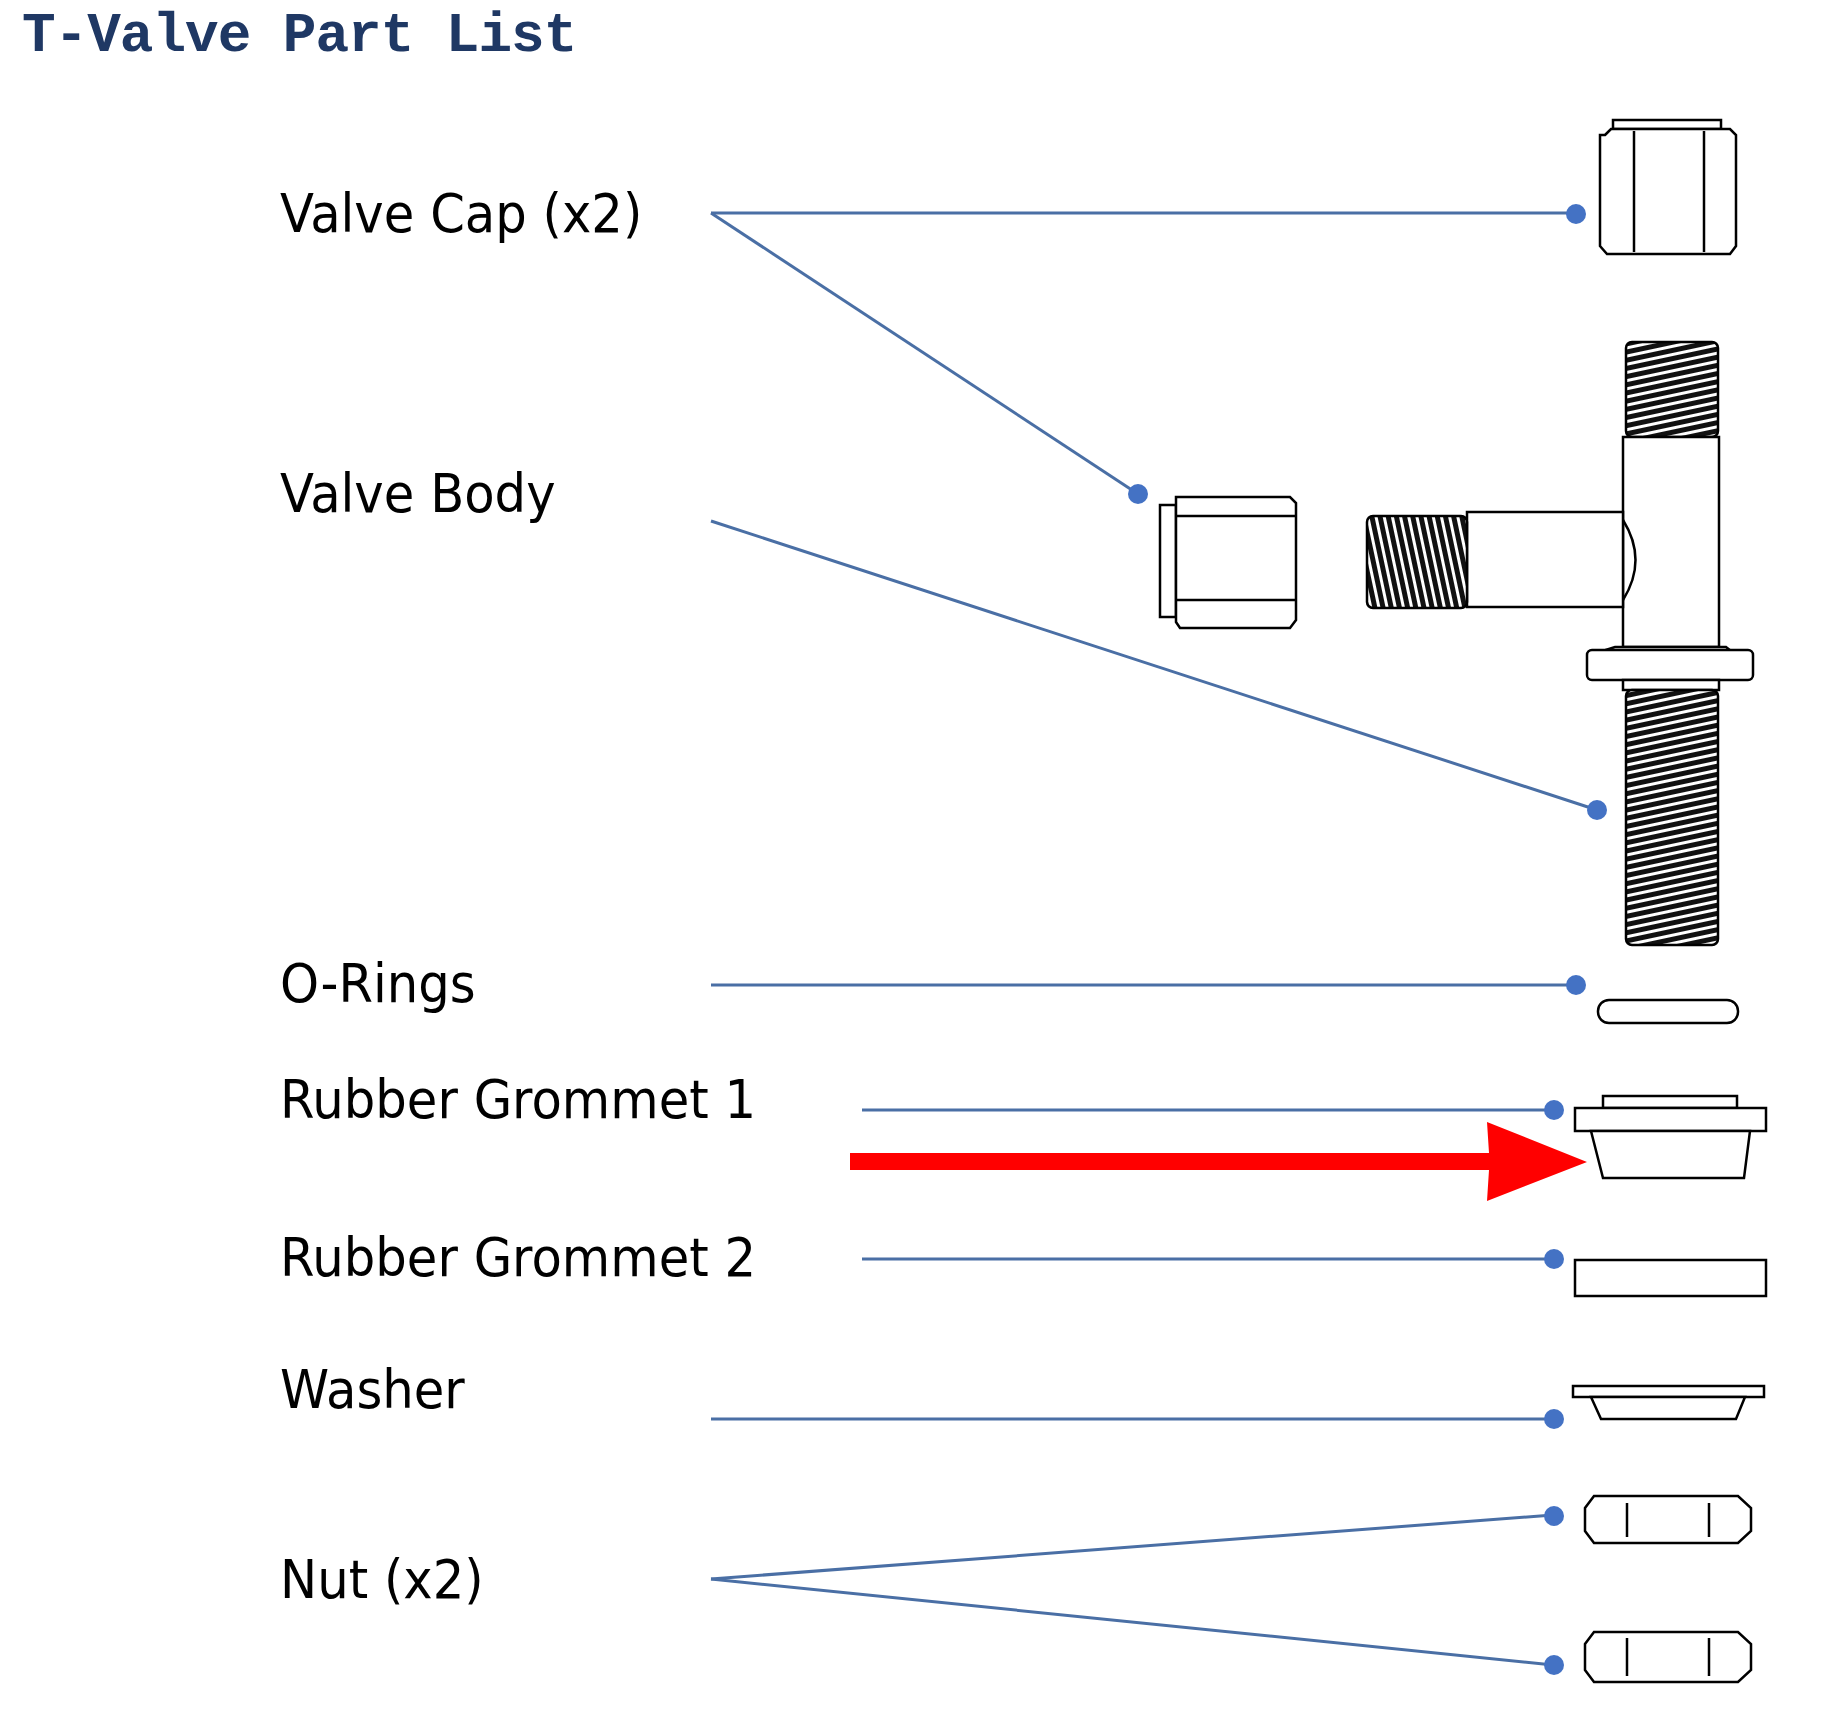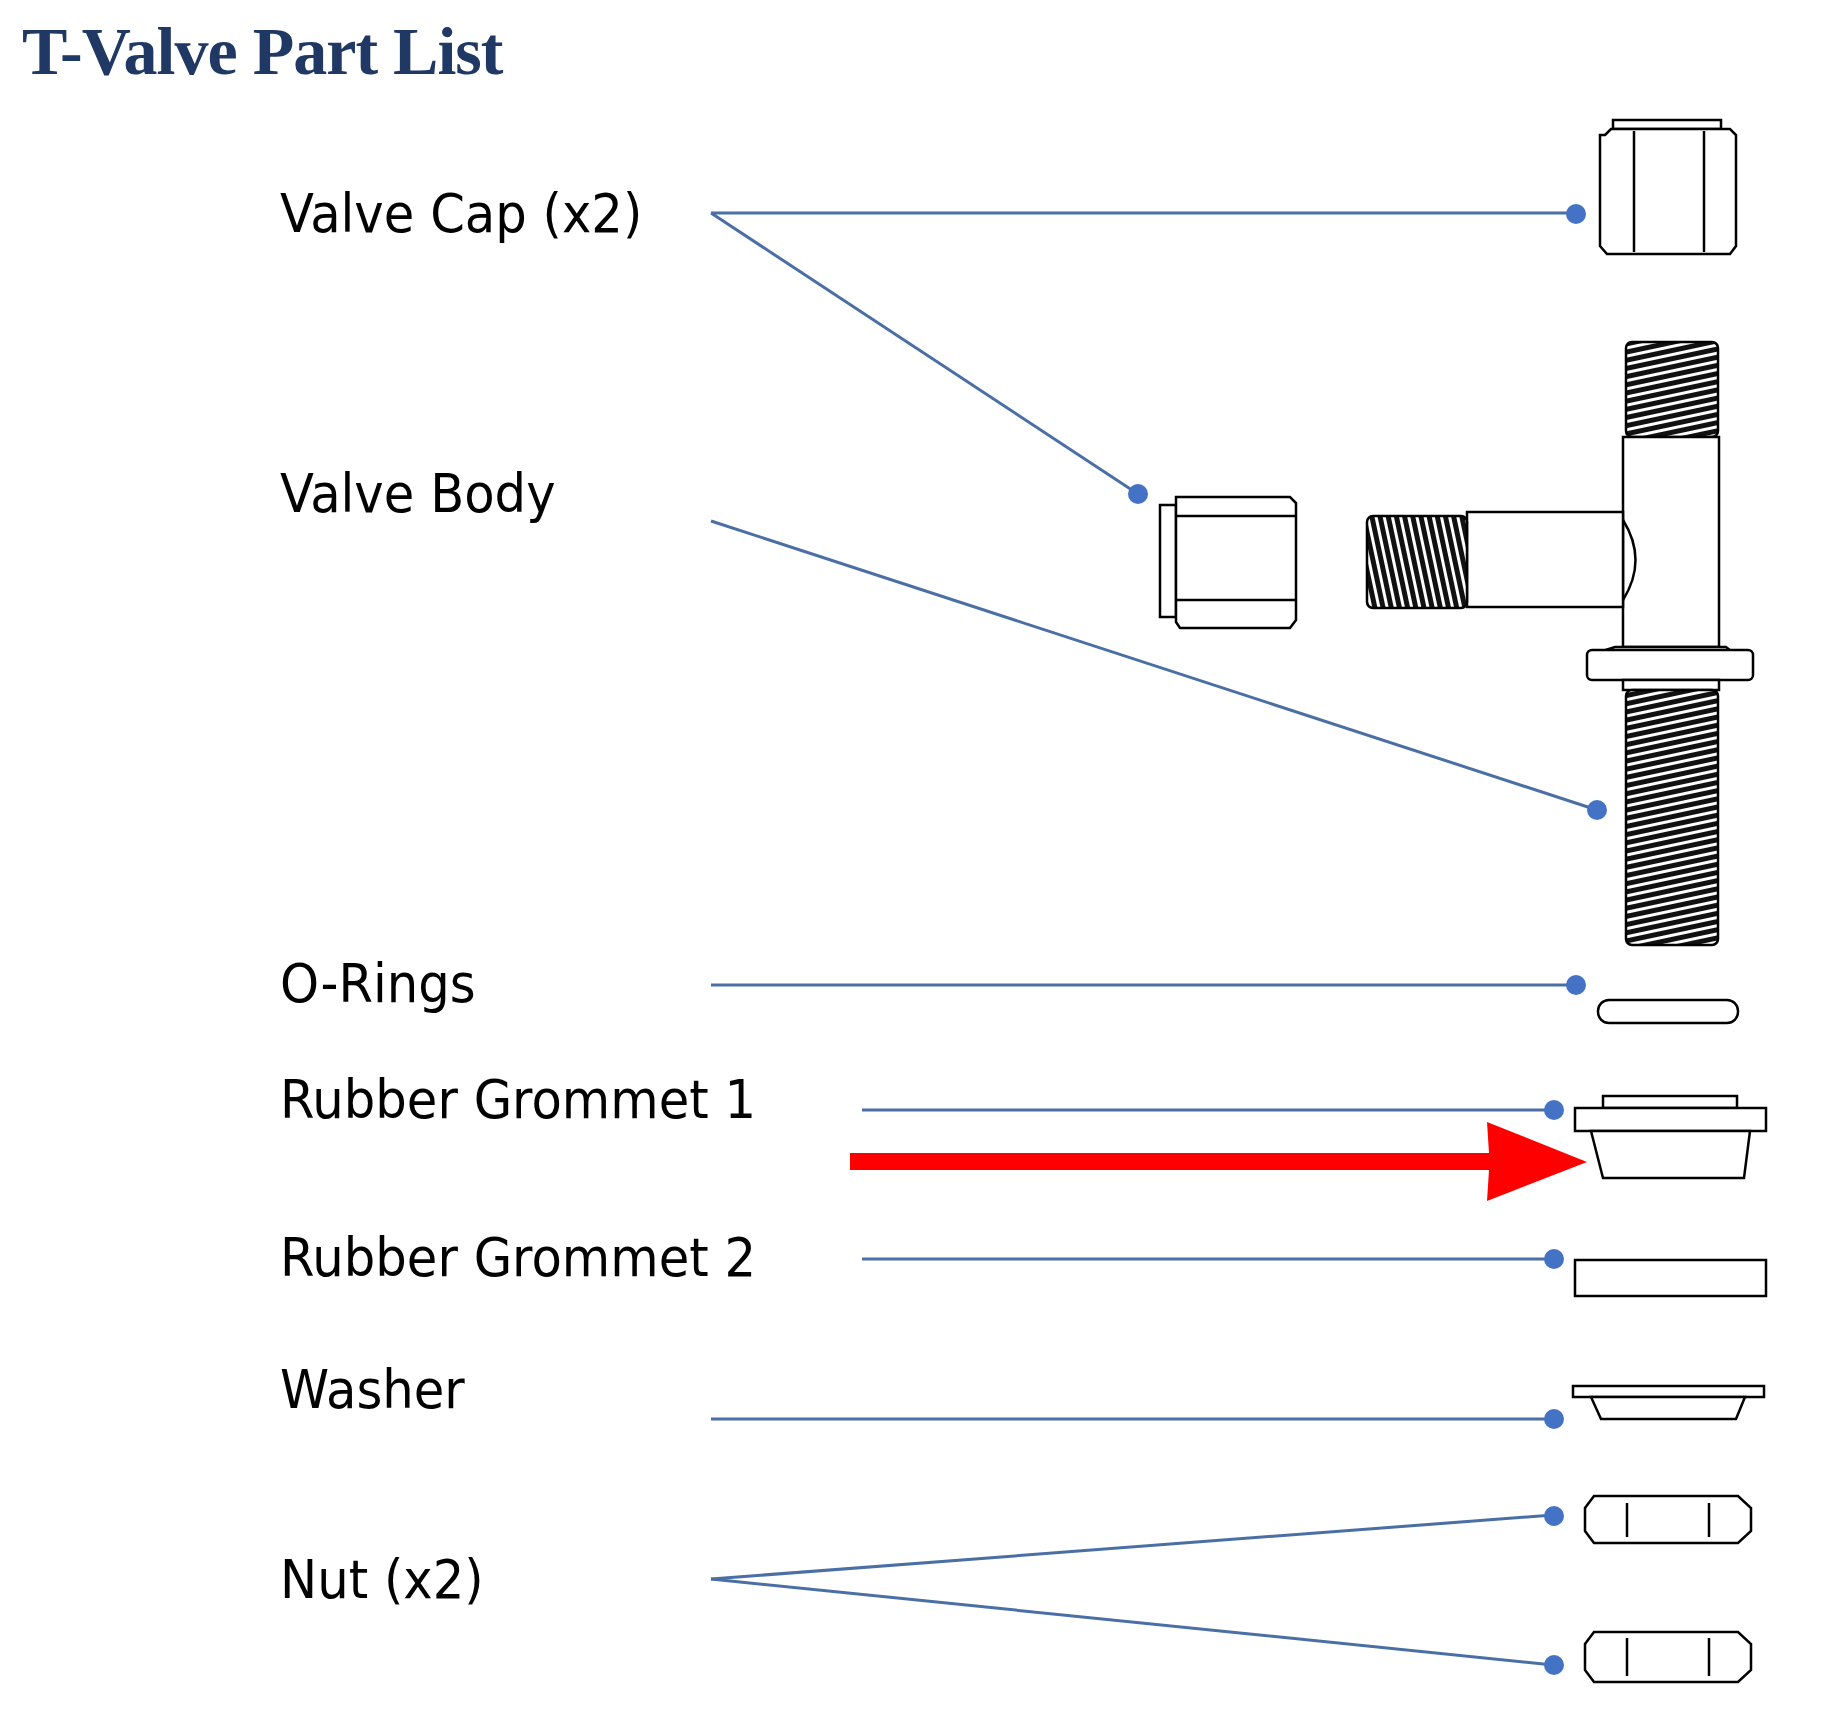--- a/index.html
+++ b/index.html
@@ -1,17 +1,17 @@
 <!DOCTYPE html>
 <html><head>
 <meta charset="utf-8">
 <style>
   html, body { margin:0; padding:0; background:#ffffff; }
   body { width:1828px; height:1710px; position:relative; overflow:hidden; font-family:"Liberation Sans", sans-serif; }
-  .title { position:absolute; left:22px; top:4px; font-size:68px; font-weight:bold; color:#1f3864; letter-spacing:-1px; font-family:Liberation Serif, serif;margin-top:8px; }
+  .title { position:absolute; left:22px; top:4px; font-size:56px; font-weight:bold; color:#1f3864; letter-spacing:-1px; font-family:Liberation Mono, monospace; }
   .label { position:absolute; left:280px; font-size:54px; color:#000; font-family:"DejaVu Sans", sans-serif; white-space:nowrap; transform:scaleX(0.92); transform-origin:left center; }
   svg.diagram { position:absolute; left:0; top:0; }
 </style>
 </head>
 <body>
 
 <div class="title">T-Valve Part List</div>
 
 <div class="label" style="top:182px">Valve Cap (x2)</div>
 <div class="label" style="top:462px">Valve Body</div>

